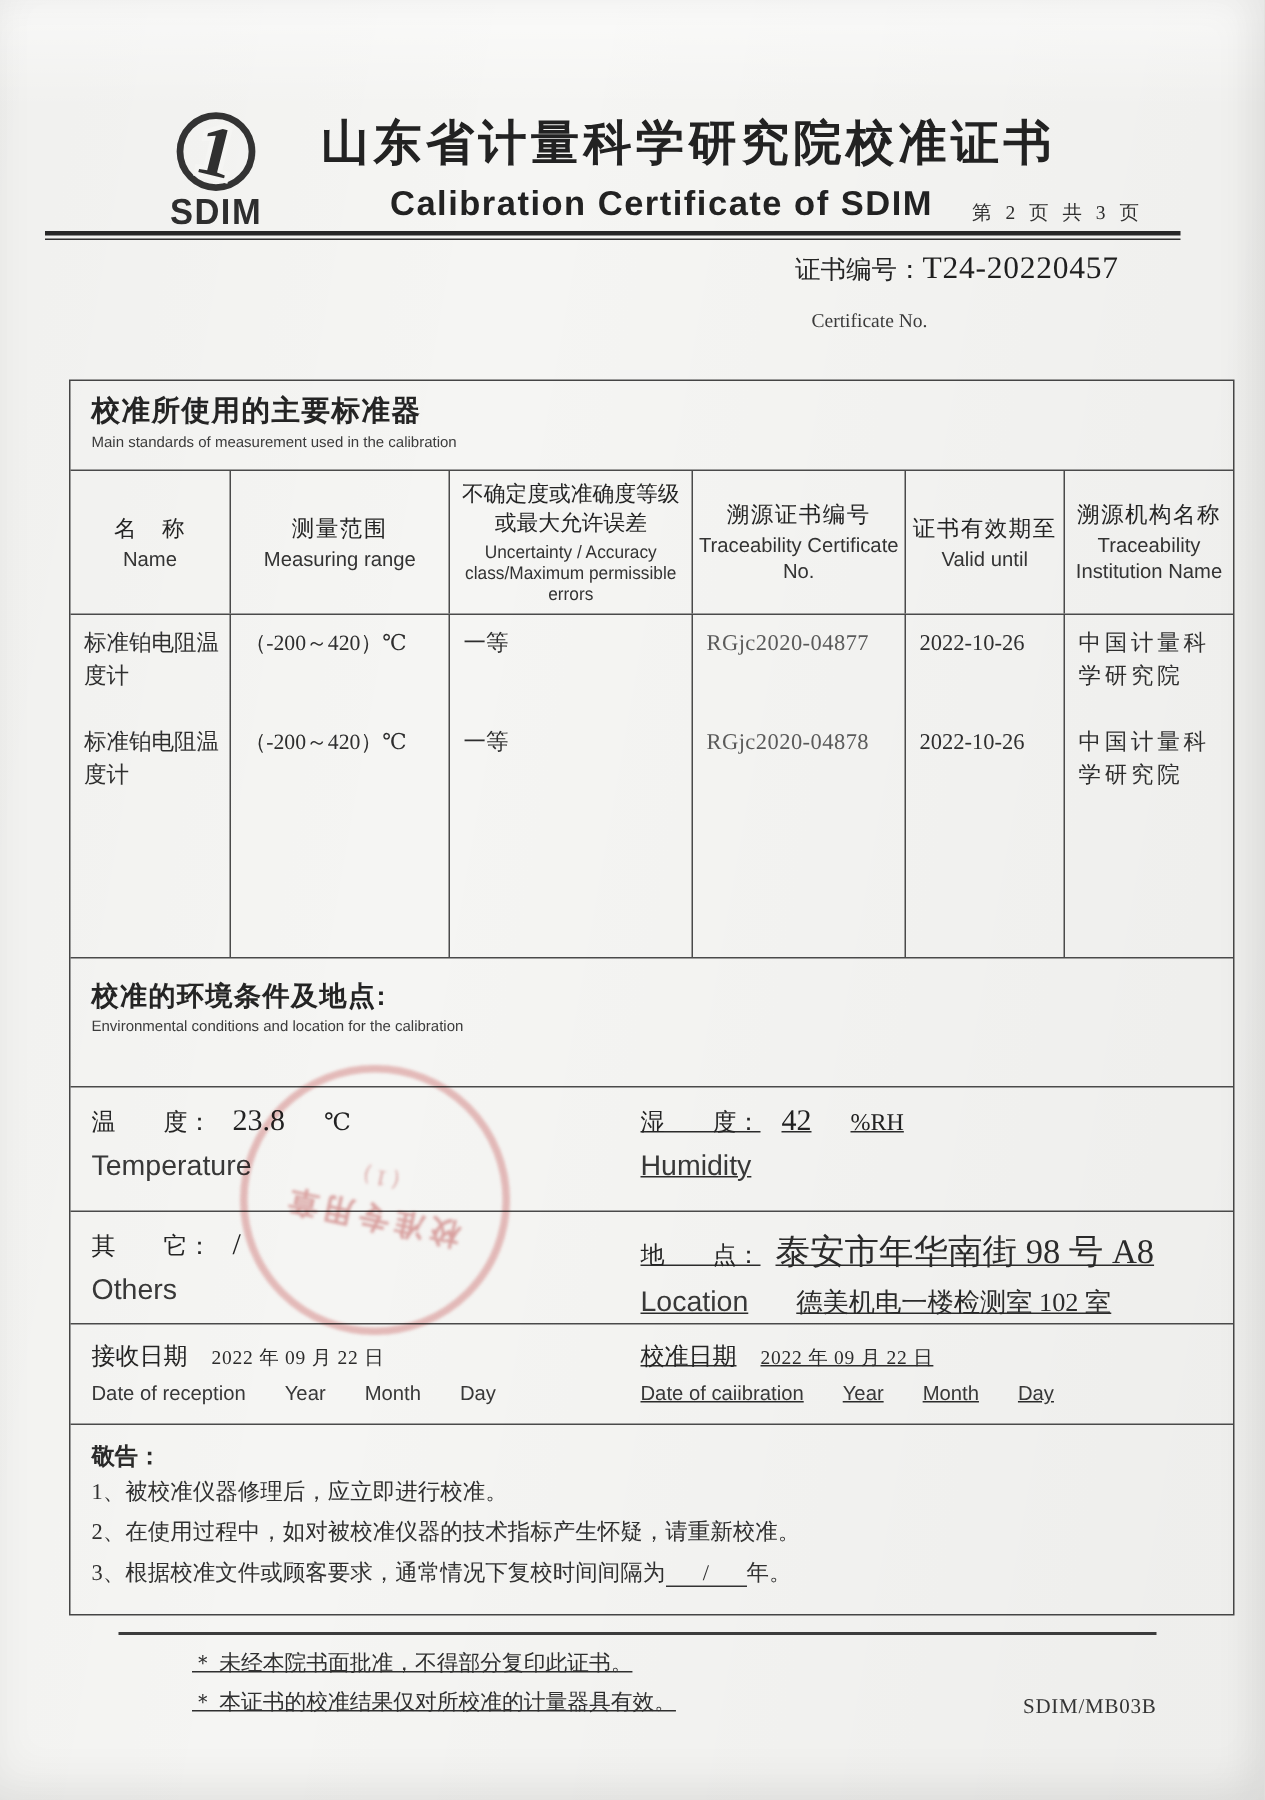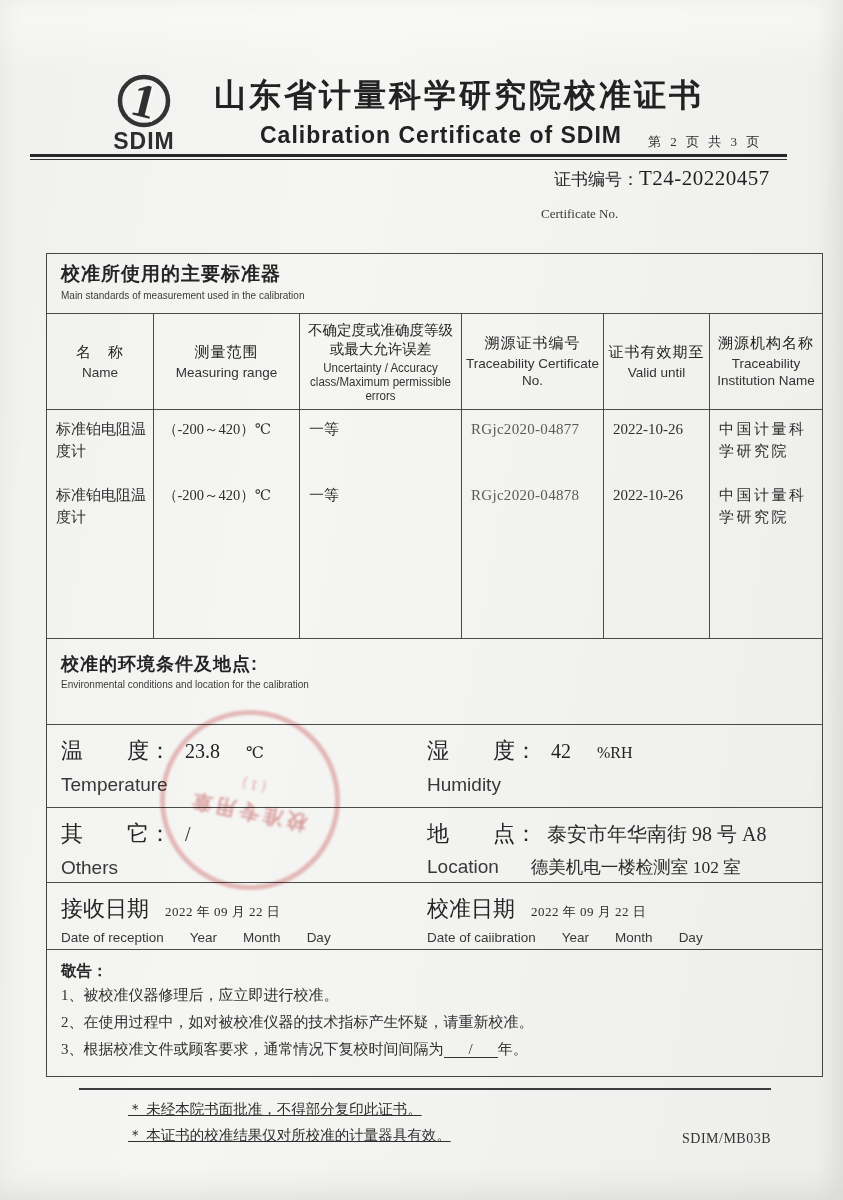--- a/index.html
+++ b/index.html
@@ -23,21 +23,21 @@
   .logo-text { display:block; margin-top:-4px; font-family:"Liberation Sans",sans-serif;
     font-weight:bold; font-size:23px; letter-spacing:1px; color:#2e2e2e; transform:scaleY(1.05); }
   .title-cn { position:absolute; left:214px; top:74px; width:436px;
     font-size:32px; font-weight:bold; letter-spacing:3px; color:#222; white-space:nowrap; }
   .title-en { position:absolute; left:260px; top:122px; font-size:23px; font-weight:bold;
     letter-spacing:1px; color:#222; }
   .page-info { position:absolute; left:648px; top:133px; font-size:13px; letter-spacing:3px; color:#2f2f2f; }
   .head-rule { position:absolute; left:30px; top:154px; width:757px; height:6px;
     border-top:3px solid #272727; border-bottom:1px solid #2f2f2f; }
   .cert-line { position:absolute; left:530px; top:166px; white-space:nowrap; }
-  .cert-label { font-size:17px; color:#242424;margin-left:24px; }
+  .cert-label { font-size:17px; color:#242424; }
   .cert-value { font-size:21px; letter-spacing:.5px; color:#1f1f1f; }
   .cert-en { position:absolute; left:541px; top:206px; font-size:13px; color:#3a3a3a; }
 
   
   .box { position:absolute; left:46px; top:253px; width:777px; height:824px;
     border:1.5px solid #454545; }
   .sec1-title { height:59px; padding:7px 14px 0 14px; }
   .sec-cn { font-family:"Liberation Sans",sans-serif; font-size:19px; font-weight:600; color:#242424; letter-spacing:1px; }
   .sec-en { font-family:"Liberation Sans",sans-serif; font-size:10px; color:#3b3b3b; margin-top:3px; }
 
@@ -61,26 +61,26 @@
 
   .env-title { height:86px; border-top:1px solid #4a4a4a; padding:13px 14px 0 14px; }
   .env-title .sec-cn { font-size:18px; }
   .env-title .sec-en { }
 
   .hrow { position:relative; border-top:1px solid #4a4a4a; }
   .row-temp { height:83px; }
   .row-others { height:75px; }
   .row-dates { height:67px; }
   .cell-l { position:absolute; left:14px; top:11px; }
-  .cell-r { position:absolute; left:380px; top:11px; }
-  .lab-cn { font-family:"Liberation Sans",sans-serif; font-size:22px; font-weight:500; color:#242424; }
+  .cell-r { position:absolute; left:380px; top:11px;text-decoration:underline; }
+  .lab-cn { font-family:"Liberation Sans",sans-serif; font-size:16px; font-weight:500; color:#242424; }
   .val { font-size:20px; color:#222; margin-left:14px; }
   .unit { font-size:16px; color:#222; margin-left:26px; }
   .lab-en { display:block; font-family:"Liberation Sans",sans-serif; font-size:19px; color:#383838; margin-top:8px; }
-  .loc-line1 { font-size:20px; margin-left:10px;margin-top:27px; }
+  .loc-line1 { font-size:23px; margin-left:10px;margin-top:27px; }
   .loc-row2 { display:flex; margin-top:6px; align-items:baseline; }
   .loc-row2 .lab-en { margin-top:0; }
   .loc-line2 { font-size:17.5px; margin-left:32px; }
 
   .date-val { font-size:13px; margin-left:16px; letter-spacing:.5px;text-align:center; }
   .date-en { margin-top:6px; font-family:"Liberation Sans",sans-serif; font-size:13.5px; color:#383838; }
   .du { margin-left:26px; }
 
   .notice { height:129px; padding:11px 14px 0 14px; }
   .notice-title { font-size:15.5px; font-weight:bold; color:#2a2a2a; }

